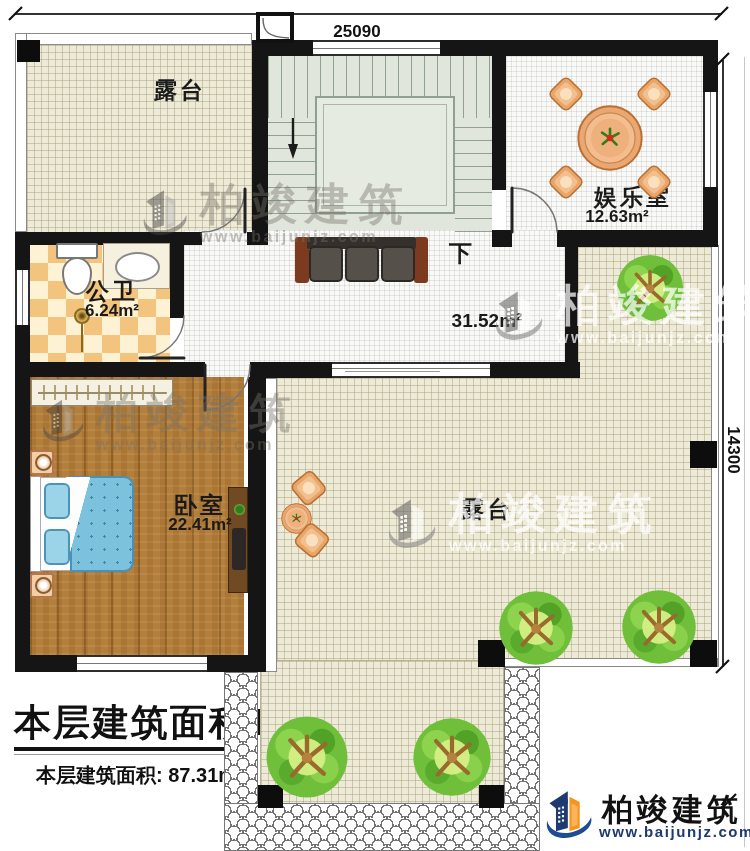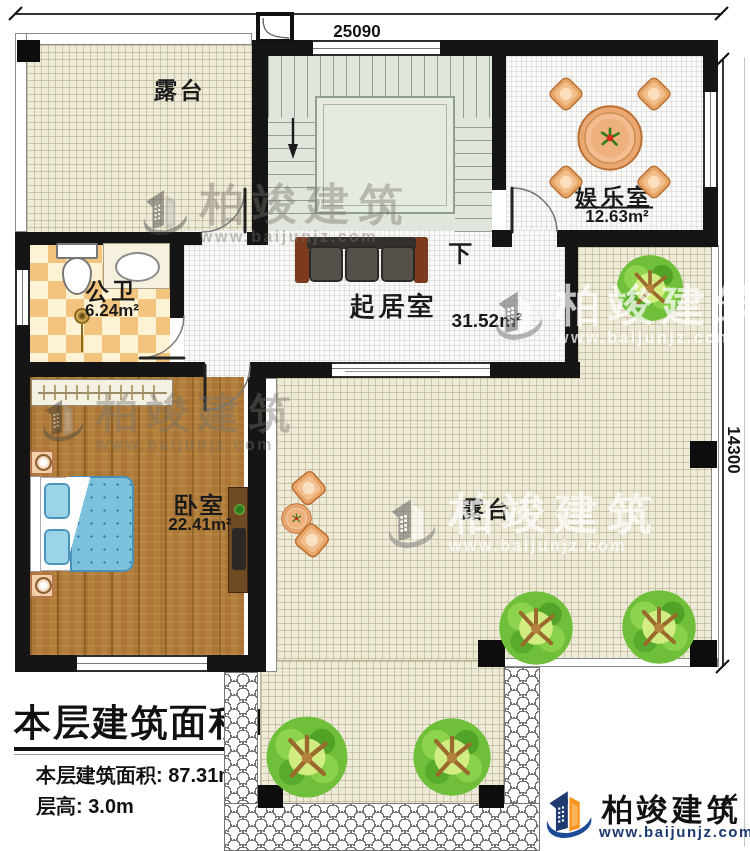--- a/index.html
+++ b/index.html
@@ -302,25 +302,24 @@
     </g>
   </svg>
 
   <div class="dimline" style="left:15px;top:13px;width:707px;height:2px;"></div>
   <div class="dimline" style="left:722px;top:60px;width:2px;height:607px;"></div>
   <div class="extline" style="left:744px;top:57px;width:1px;height:790px;"></div>
   <div class="dimtext" style="left:357px;top:22px;transform:translateX(-50%);">25090</div>
   <div class="dimtext" style="left:733px;top:450px;transform:translate(-50%,-50%) rotate(90deg);">14300</div>
 
   <div class="roomlabel z4" style="left:180px;top:90px;">露台</div>
-  <div class="roomlabel z4" style="left:614px;top:197px;text-decoration:underline;">娱乐室</div>
+  <div class="roomlabel z4" style="left:633px;top:197px;">娱乐室</div>
   <div class="arealabel z4" style="left:617px;top:217px;">12.63m²</div>
   <div class="roomlabel z4" style="left:112px;top:291px;">公卫</div>
   <div class="arealabel z4" style="left:112px;top:311px;">6.24m²</div>
-  <div class="roomlabel z4" style="left:393px;top:306px;font-size:26px;">起居室</div>
   <div class="arealabel z4" style="left:487px;top:321px;font-size:19px;">31.52m²</div>
   <div class="roomlabel z4" style="left:462px;top:253px;">下</div>
   <div class="roomlabel z4" style="left:200px;top:505px;">卧室</div>
   <div class="arealabel z4" style="left:200px;top:525px;">22.41m²</div>
   <div class="roomlabel z4" style="left:487px;top:509px;">露台</div>
 
   <div class="wm" style="left:140px;top:183px;">
     <svg class="wm-icon" width="52" height="58" viewBox="0 0 100 100">
         <use href="#logoicon"></use>
       </svg>
@@ -356,21 +355,20 @@
       <div class="wmurl">www.baijunjz.com</div>
     </div>
   </div>
 
   <div class="tb-title" style="left:14px;top:698px;">
     <span>本层建筑面积</span><span style="letter-spacing:0;">1:100</span>
   </div>
   <div class="tb-rule" style="left:14px;top:747px;width:213px;height:4px;"></div>
   <div class="tb-rule2" style="left:14px;top:754px;width:213px;height:1px;"></div>
   <div class="tb-line" style="left:36px;top:762px;">本层建筑面积: 87.31m²</div>
-  <div class="tb-line" style="left:36px;top:793px;">层高: 3.0m</div>
 
   <svg class="abs z4" width="54" height="62" viewBox="0 0 100 100" style="left:543px;top:783px;">
       <use href="#logoicon"></use>
     </svg>
   <div class="logo-name" style="left:602px;top:789px;">柏竣建筑</div>
   <div class="logo-url" style="left:599px;top:823px;">www.baijunjz.com</div>
 
 </div>
 
 </body></html>

